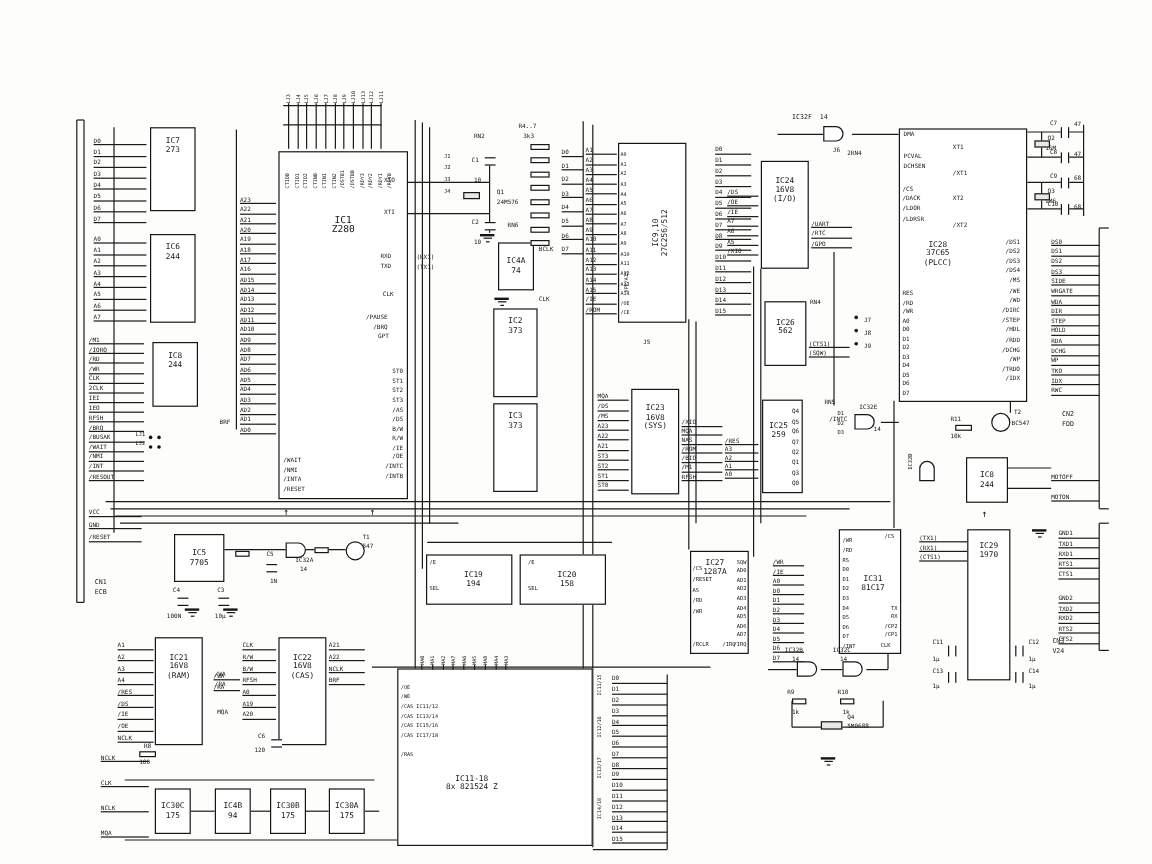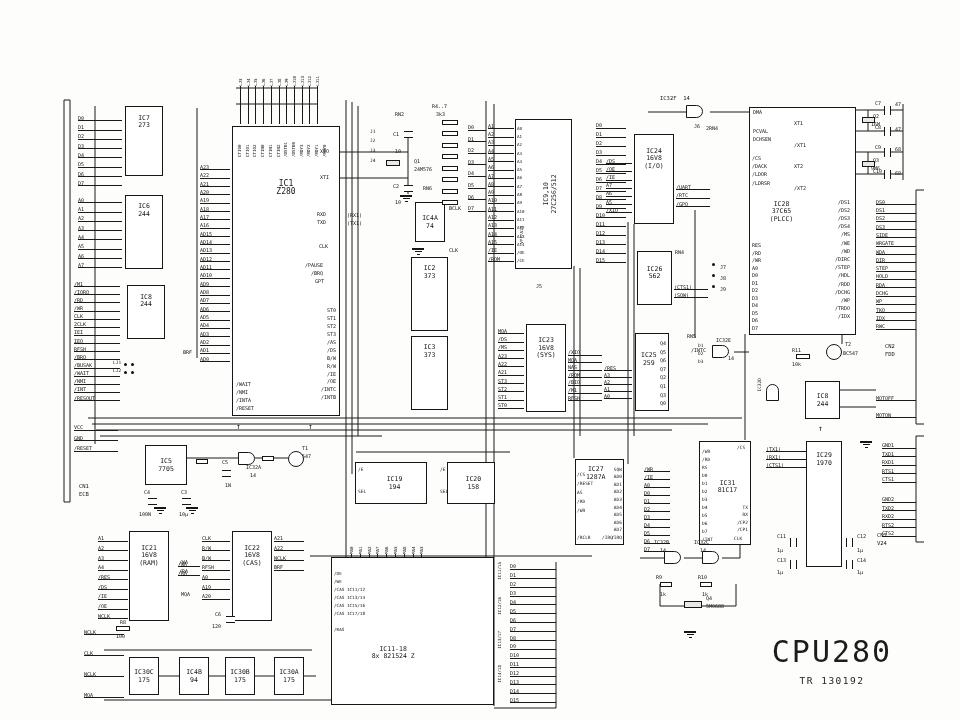--- a/index.html
+++ b/index.html
@@ -184,21 +184,21 @@
 1287A</div>
       </div>
       <div class="ic" style="left: 699px; top: 441px; width: 52px; height: 104px;">
         <div class="lb" style="left: 55%; top: 44%;">IC31
 81C17</div>
       </div>
       <div class="ic" style="left: 355px; top: 462px; width: 72px; height: 42px;">
         <div class="lb" style="left: 55%; top: 50%;">IC19
 194</div>
       </div>
-      <div class="ic" style="left: 447px; top: 462px; width: 48px; height: 42px;">
+      <div class="ic" style="left: 433px; top: 462px; width: 72px; height: 42px;">
         <div class="lb" style="left: 55%; top: 50%;">IC20
 158</div>
       </div>
       <div class="ic" style="left: 129px; top: 531px; width: 40px; height: 90px;">
         <div class="lb" style="left: 50%; top: 27%;">IC21
 16V8
 (RAM)</div>
       </div>
       <div class="ic" style="left: 232px; top: 531px; width: 40px; height: 90px;">
         <div class="lb" style="left: 50%; top: 27%;">IC22
@@ -1575,17 +1575,13 @@
       <div class="dot" style="left: 712px; top: 263px;"></div>
       <div class="dot" style="left: 712px; top: 274px;"></div>
       <div class="dot" style="left: 712px; top: 285px;"></div>
       <div class="dot" style="left: 124px; top: 363px;"></div>
       <div class="dot" style="left: 131px; top: 363px;"></div>
       <div class="dot" style="left: 124px; top: 371px;"></div>
       <div class="dot" style="left: 131px; top: 371px;"></div>
     </div>
 
 
-  <div class="brand">
-    <div class="name">CPU280</div>
-    <div class="rev">TR 130192</div>
-  </div>
 </div>
 
 </body></html>

